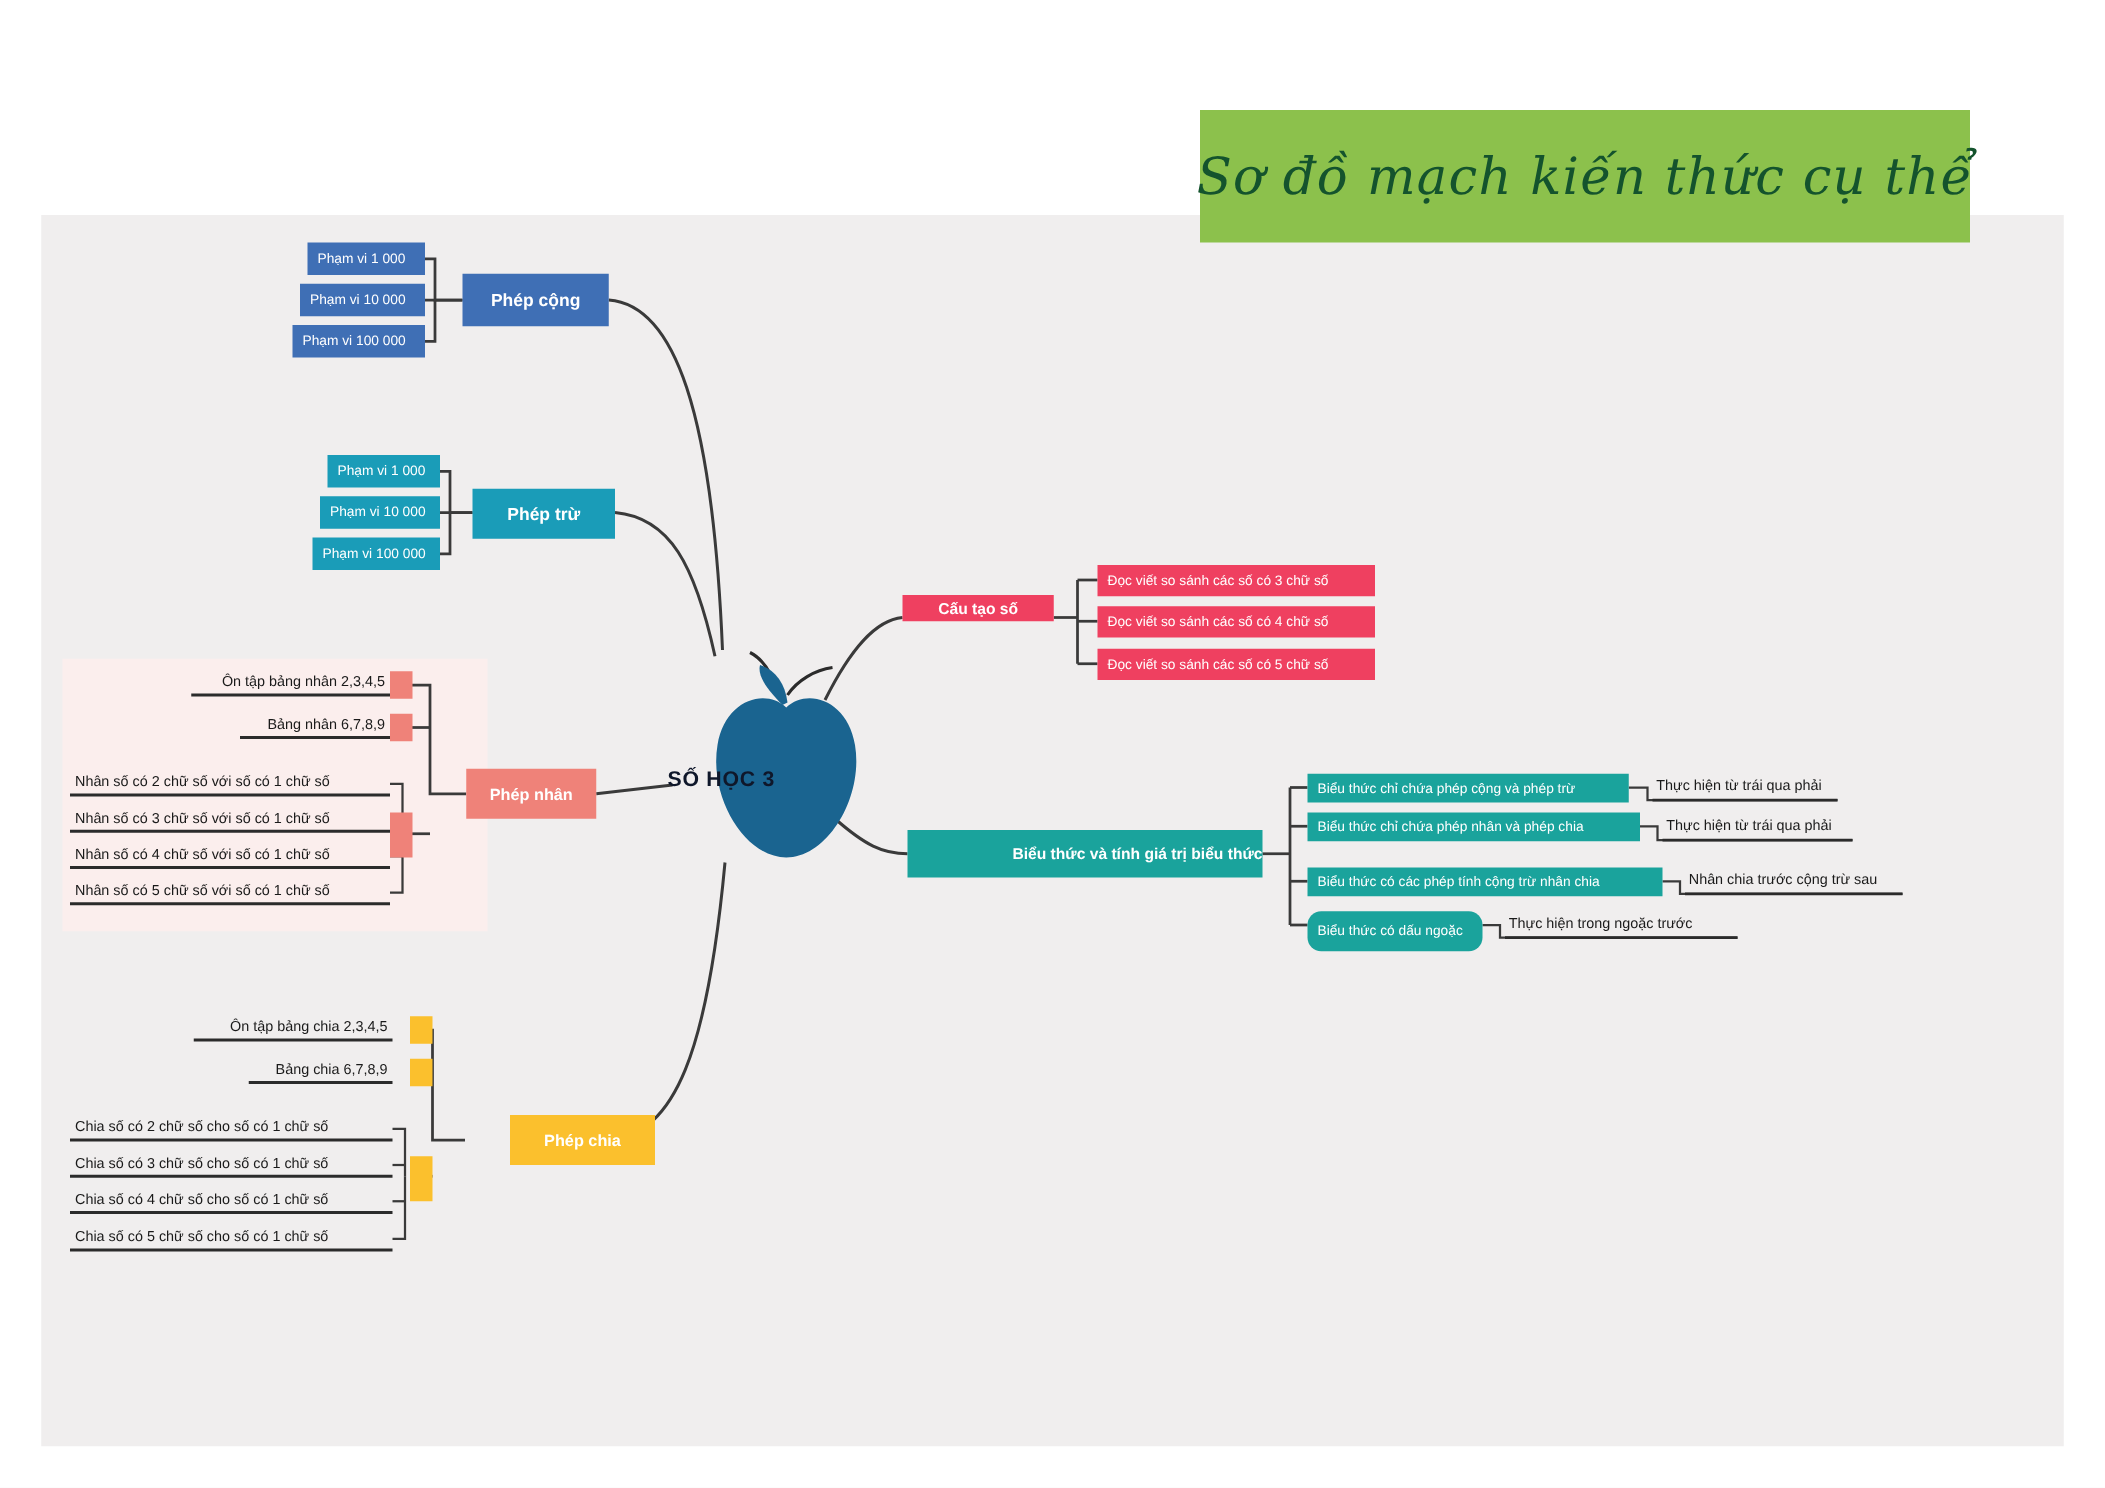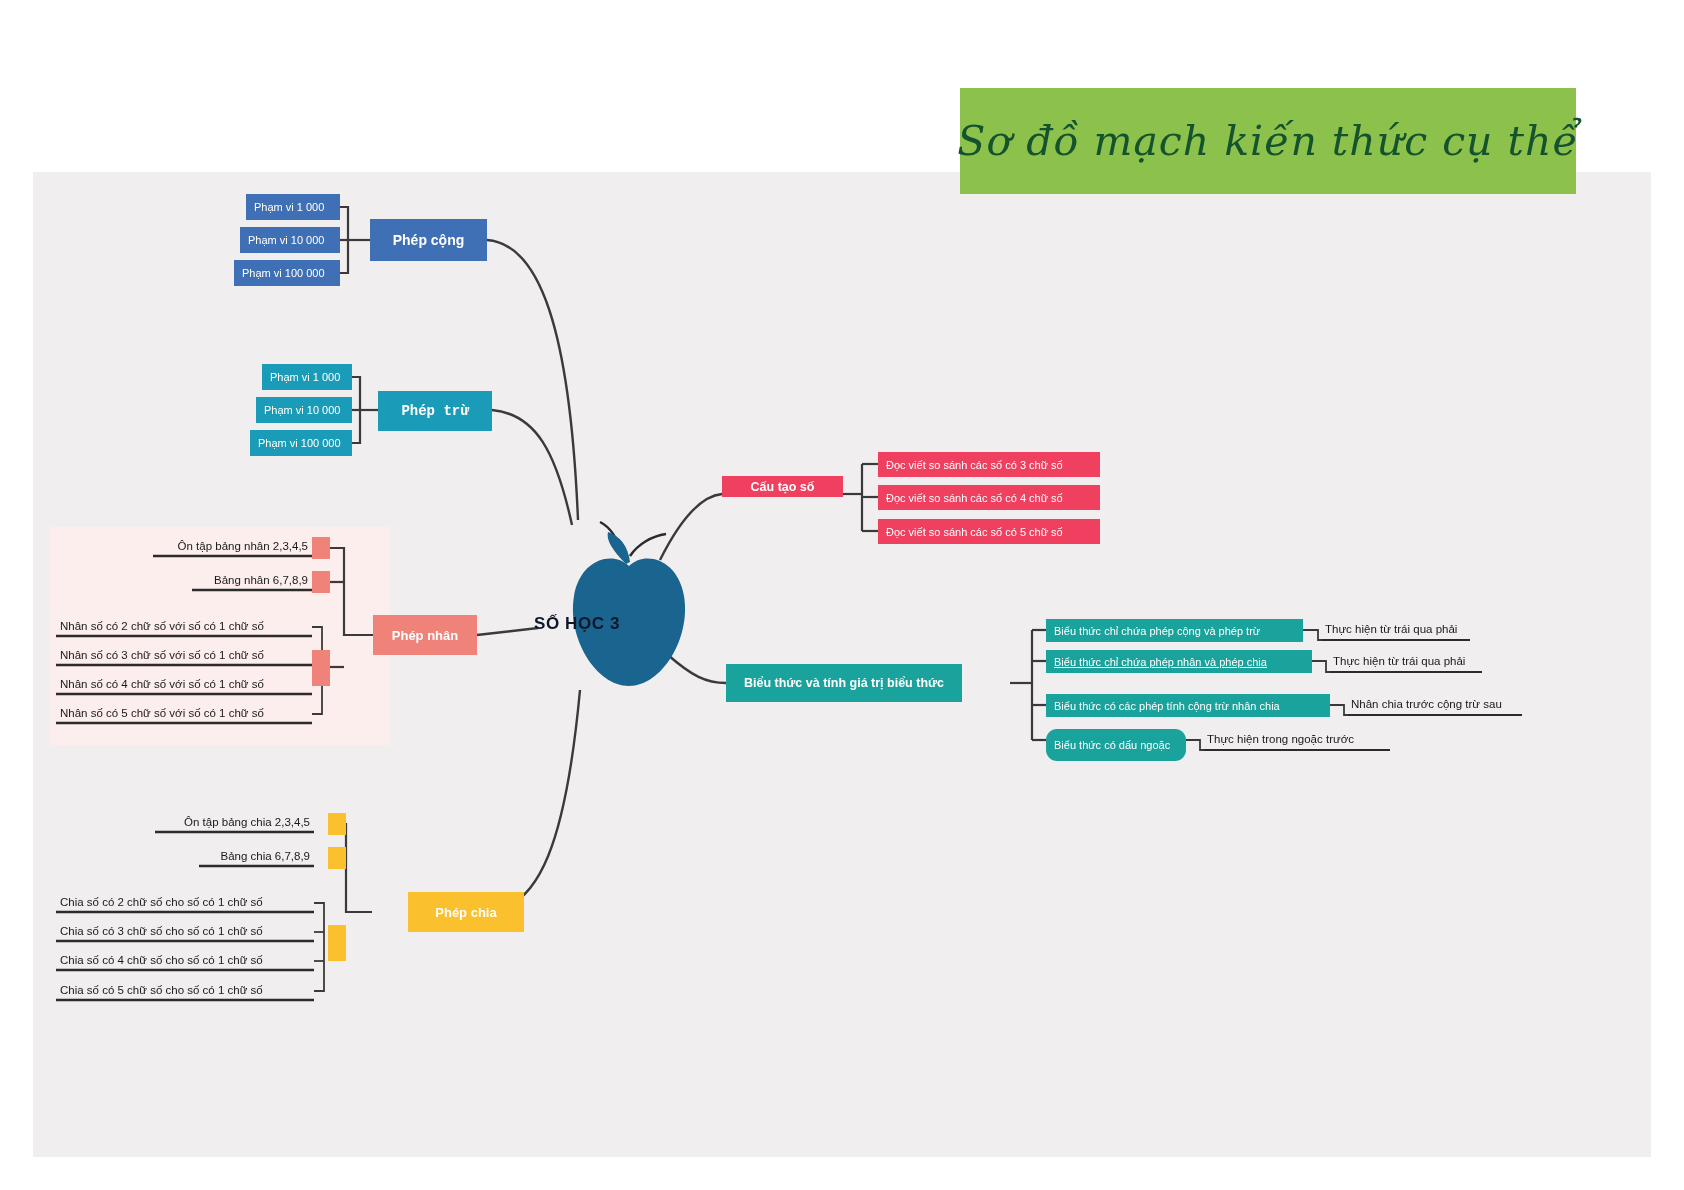--- a/index.html
+++ b/index.html
@@ -189,21 +189,21 @@
   <div class="node leaf" style="left:246px; top:194px; width:94px; height:26px; background:#3f6fb5;">
     <span>Phạm vi 1 000</span>
   </div>
   <div class="node leaf" style="left:240px; top:227px; width:100px; height:26px; background:#3f6fb5;">
     <span>Phạm vi 10 000</span>
   </div>
   <div class="node leaf" style="left:234px; top:260px; width:106px; height:26px; background:#3f6fb5;">
     <span>Phạm vi 100 000</span>
   </div>
 
-  <div class="node" style="left:378px; top:391px; width:114px; height:40px; background:#1a9cb8; justify-content:center; font-size:14px; font-weight:bold;font-family:Liberation Mono, monospace;">
+  <div class="node" style="left:378px; top:391px; width:114px; height:40px; background:#1a9cb8; justify-content:center; font-size:14px; font-weight:bold;">
     <span>Phép trừ</span>
   </div>
   <div class="node leaf" style="left:262px; top:364px; width:90px; height:26px; background:#1a9cb8;">
     <span>Phạm vi 1 000</span>
   </div>
   <div class="node leaf" style="left:256px; top:397px; width:96px; height:26px; background:#1a9cb8;">
     <span>Phạm vi 10 000</span>
   </div>
   <div class="node leaf" style="left:250px; top:430px; width:102px; height:26px; background:#1a9cb8;">
     <span>Phạm vi 100 000</span>
@@ -267,28 +267,28 @@
   <div class="node leaf" style="left:878px; top:452px; width:222px; height:25px; background:#ef4060;">
     <span>Đọc viết so sánh các số có 3 chữ số</span>
   </div>
   <div class="node leaf" style="left:878px; top:485px; width:222px; height:25px; background:#ef4060;">
     <span>Đọc viết so sánh các số có 4 chữ số</span>
   </div>
   <div class="node leaf" style="left:878px; top:519px; width:222px; height:25px; background:#ef4060;">
     <span>Đọc viết so sánh các số có 5 chữ số</span>
   </div>
 
-  <div class="node" style="left:726px; top:664px; width:236px; height:38px; background:#1aa39c; justify-content:center; font-size:12.5px; font-weight:bold;">
+  <div class="node" style="left:726px; top:664px; width:284px; height:38px; background:#1aa39c; justify-content:flex-end; font-size:12.5px; font-weight:bold;">
     <span>Biểu thức và tính giá trị biểu thức</span>
   </div>
 
   <div class="node leaf" style="left:1046px; top:619px; width:257px; height:23px; background:#1aa39c;">
     <span>Biểu thức chỉ chứa phép cộng và phép trừ</span>
   </div>
-  <div class="node leaf" style="left:1046px; top:650px; width:266px; height:23px; background:#1aa39c;text-decoration:underline;">
+  <div class="node leaf" style="left:1046px; top:650px; width:266px; height:23px; background:#1aa39c;">
     <span>Biểu thức chỉ chứa phép nhân và phép chia</span>
   </div>
   <div class="node leaf" style="left:1046px; top:694px; width:284px; height:23px; background:#1aa39c;">
     <span>Biểu thức có các phép tính cộng trừ nhân chia</span>
   </div>
   <div class="node leaf" style="left:1046px; top:729px; width:140px; height:32px; background:#1aa39c;border-radius:11px;">
     <span>Biểu thức có dấu ngoặc</span>
   </div>
 
   <div class="annot" style="left:1322px; top:623px; width:150px;">

